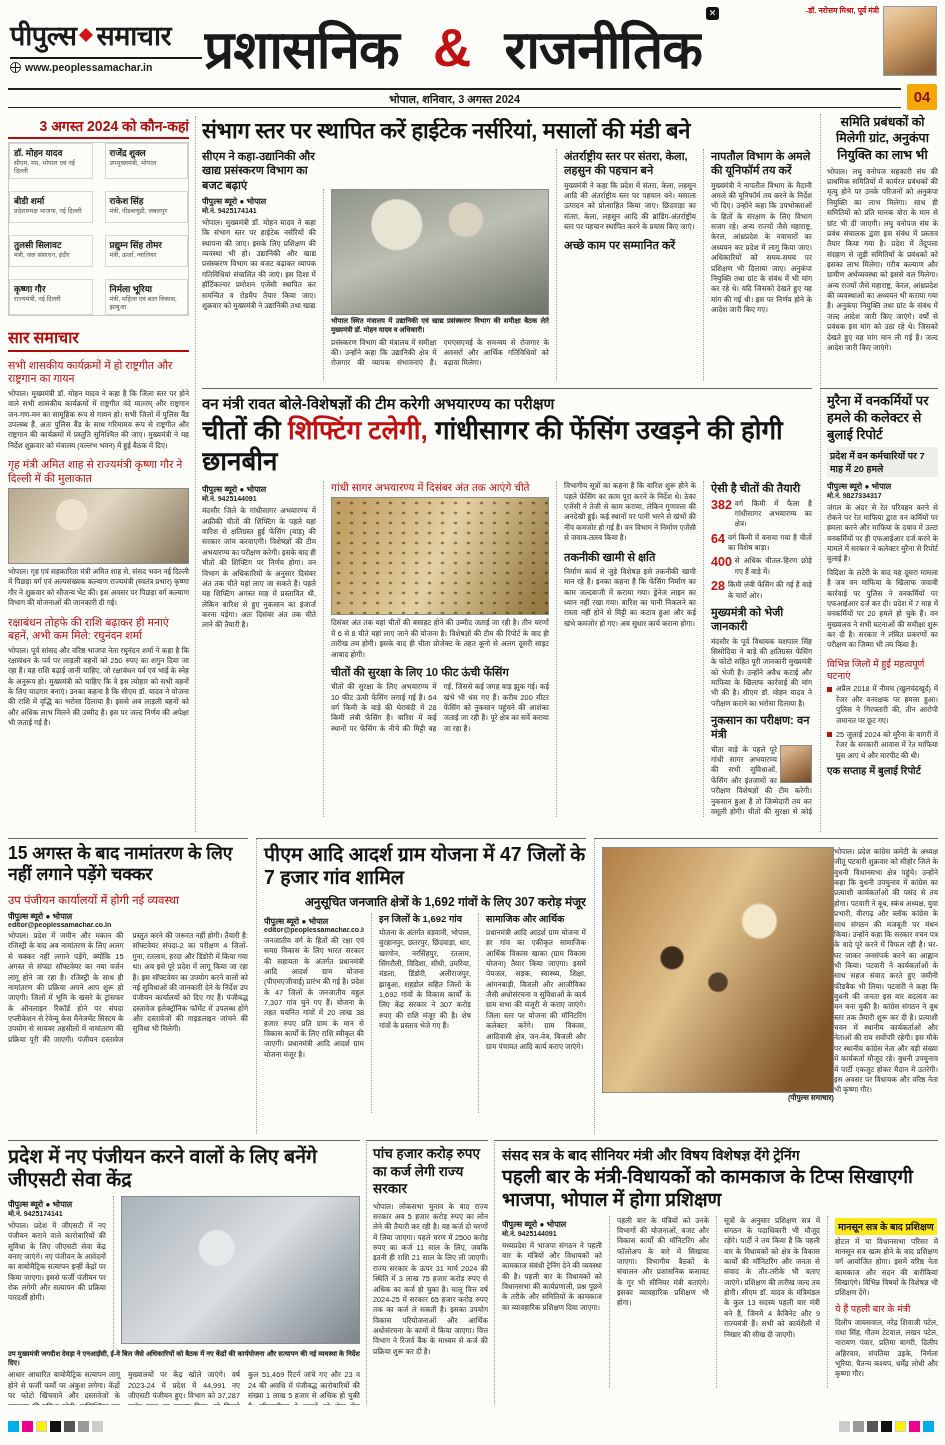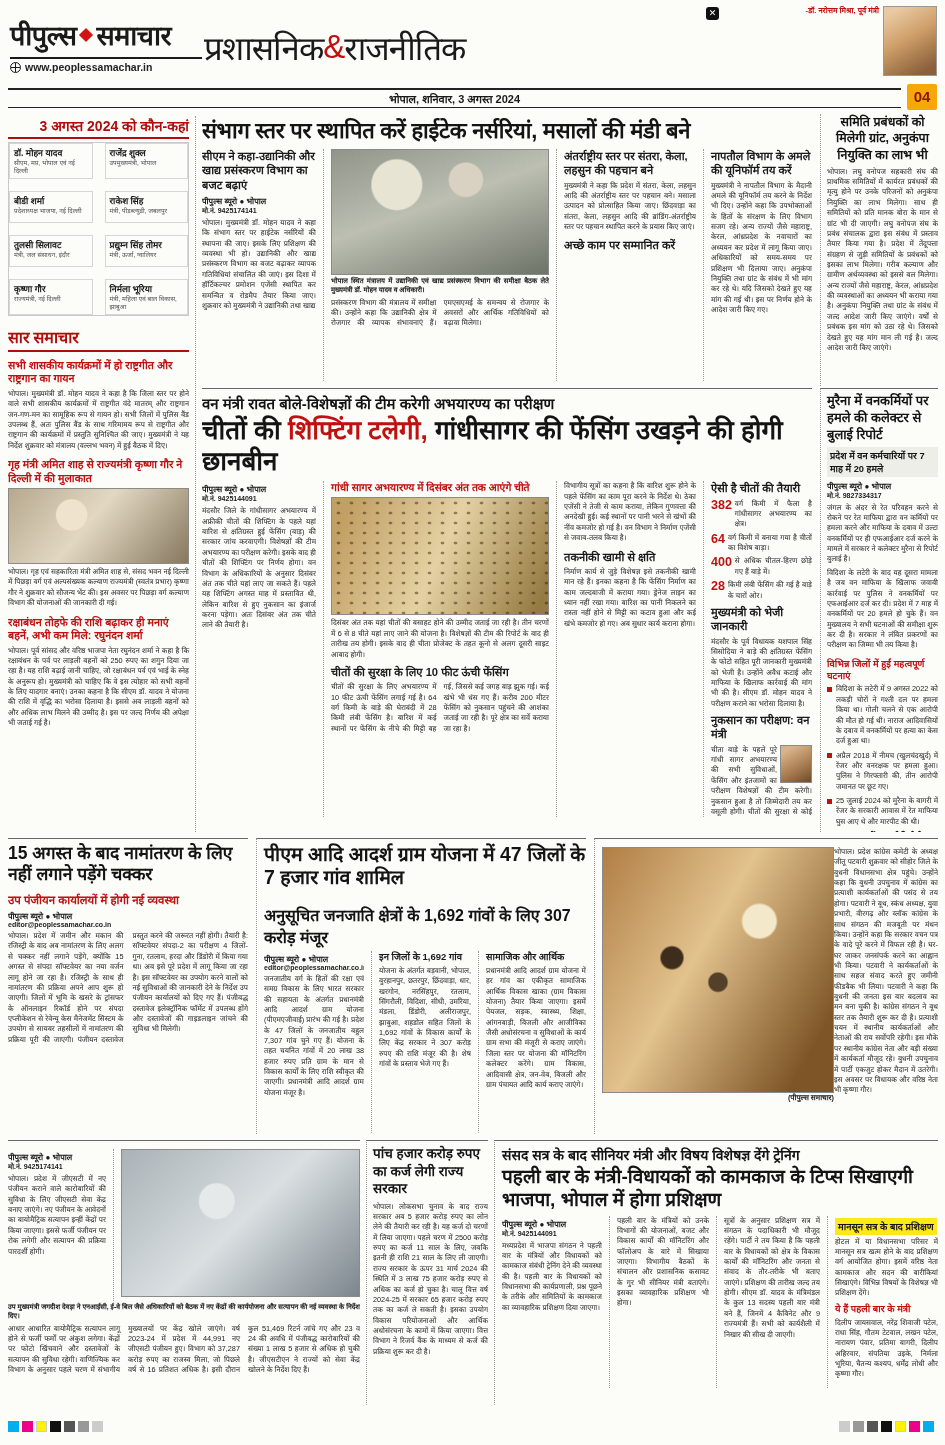--- a/index.html
+++ b/index.html
@@ -10,21 +10,21 @@
   .clip { overflow:hidden; }
   .red { color:#c01010; }
   
   .logo-title { display:flex; align-items:center; gap:5px; font-size:27px; font-weight:800; letter-spacing:-0.5px; }
   .logo-dot { width:10px; height:10px; background:#d11414; transform:rotate(45deg); display:inline-block; }
   .logo-rule { border-top:2.5px solid #1a1a1a; margin:4px 0 2px; }
   .logo-site { font-size:10.5px; font-weight:700; display:flex; align-items:center; gap:4px; color:#222; }
   .globe { width:11px; height:11px; border:1.5px solid #1a1a1a; border-radius:50%;
            background:linear-gradient(90deg,transparent 45%,#1a1a1a 45% 55%,transparent 55%),
                       linear-gradient(0deg,transparent 45%,#1a1a1a 45% 55%,transparent 55%); }
-  .masthead { display:flex; justify-content:flex-start; align-items:center; font-size:33px; font-weight:400;
+  .masthead { display:flex; justify-content:space-between; align-items:center; font-size:53px; font-weight:700;
               letter-spacing:-1px; white-space:nowrap; overflow:hidden; }
   .quote-box { font-size:7.2px; line-height:1.35; text-align:justify; }
   .x-icon { float:left; width:13px; height:13px; background:#111; border-radius:3px; color:#fff;
             font-size:9px; text-align:center; line-height:13px; margin:1px 3px 1px 0; }
   .x-icon::before { content:"✕"; }
   .q-photo { float:right; width:54px; height:70px; margin-left:4px; border:1px solid #999;
              background:linear-gradient(150deg,#e9c9a2 10%,#cfa06a 45%,#8a5f3a 90%); }
   .q-author { font-weight:800; color:#c01010; font-size:7.6px; text-align:right; clear:none; }
   .date-bar { border-top:2.5px solid #222; border-bottom:1.5px solid #222; text-align:center;
               font-size:11px; font-weight:700; line-height:19px; }
@@ -58,21 +58,21 @@
   .ev::before { content:""; position:absolute; left:0; top:2.5px; width:5px; height:5px; background:#c01010; }
   .stat { display:flex; gap:3px; margin-bottom:3px; align-items:flex-start; }
   .stat-num { color:#c01010; font-weight:800; font-size:12.5px; line-height:1; }
   .bar { display:inline-block; width:11px; height:11px; margin-right:3px; }
   .rule-top { border-top:1.5px solid #666; padding-top:4px; }
   .who-grid { display:grid; grid-template-columns:1fr 1fr; border:1px solid #c9c9c9; }
   .who-cell { border:0.5px solid #d6d6d6; padding:3px 4px; min-height:32px; }
   .who-name { font-size:8.8px; font-weight:800; }
   .who-role { font-size:6.4px; color:#555; line-height:1.25; }
   .sect-title { color:#b00d0d; font-weight:800; border-bottom:2px solid #b00d0d; padding-bottom:2px; }
-  .saar-head { color:#c01010; font-weight:700; font-size:10.8px; line-height:1.25; margin:7px 0 3px; }
+  .saar-head { color:#c01010; font-weight:400; font-size:10.8px; line-height:1.25; margin:7px 0 3px; }
   .hl { font-weight:800; color:#141414; }
 </style>
 </head>
 <body>
 
 <div class="page">
 
   <div class="abs" style="left:10px;top:16px;width:192px;">
     <div class="logo-title">
       <span>पीपुल्स</span>
@@ -159,21 +159,21 @@
 
   <div class="abs clip" style="left:202px;top:114px;width:610px;height:272px;">
     <div class="hl" style="font-size:22px;white-space:nowrap;overflow:hidden;letter-spacing:-0.3px;">संभाग स्तर पर स्थापित करें हाईटेक नर्सरियां, मसालों की मंडी बने</div>
     <div class="nrow clip" style="margin-top:5px;height:232px;">
       <div class="ncol clip" style="width:114px;">
         <div class="sub-b">सीएम ने कहा-उद्यानिकी और खाद्य प्रसंस्करण विभाग का बजट बढ़ाएं</div>
         <div class="byline">पीपुल्स ब्यूरो ● भोपाल</div>
         <div class="phone">मो.नं. 9425174141</div>
         <div class="bt">भोपाल। मुख्यमंत्री डॉ. मोहन यादव ने कहा कि संभाग स्तर पर हाईटेक नर्सरियों की स्थापना की जाए। इसके लिए प्रशिक्षण की व्यवस्था भी हो। उद्यानिकी और खाद्य प्रसंस्करण विभाग का बजट बढ़ाकर व्यापक गतिविधियां संचालित की जाएं। इस दिशा में हॉर्टिकल्चर प्रमोशन एजेंसी स्थापित कर समन्वित व रोडमैप तैयार किया जाए। शुक्रवार को मुख्यमंत्री ने उद्यानिकी तथा खाद्य</div>
       </div>
-      <div class="ncol clip" style="width:226px;">
+      <div class="ncol clip" style="width:226px;margin-top:40px;">
         <div class="ph ph-meeting" style="height:126px;"></div>
         <div class="cap">भोपाल स्थित मंत्रालय में उद्यानिकी एवं खाद्य प्रसंस्करण विभाग की समीक्षा बैठक लेते मुख्यमंत्री डॉ. मोहन यादव व अधिकारी।</div>
         <div class="bt" style="margin-top:3px;column-count:2;column-gap:7px;">प्रसंस्करण विभाग की मंत्रालय में समीक्षा की। उन्होंने कहा कि उद्यानिकी क्षेत्र में रोजगार की व्यापक संभावनाएं हैं। एमएसएमई के समन्वय से रोजगार के अवसरों और आर्थिक गतिविधियों को बढ़ावा मिलेगा।</div>
       </div>
       <div class="ncol clip" style="width:140px;">
         <div class="sub-b">अंतर्राष्ट्रीय स्तर पर संतरा, केला, लहसुन की पहचान बने</div>
         <div class="bt">मुख्यमंत्री ने कहा कि प्रदेश में संतरा, केला, लहसुन आदि की अंतर्राष्ट्रीय स्तर पर पहचान बने। मसाला उत्पादन को प्रोत्साहित किया जाए। छिंदवाड़ा का संतरा, केला, लहसुन आदि की ब्रांडिंग-अंतर्राष्ट्रीय स्तर पर पहचान स्थापित करने के प्रयास किए जाएं।</div>
         <div class="sub-b" style="margin-top:6px;">अच्छे काम पर सम्मानित करें</div>
       </div>
       <div class="ncol clip" style="width:110px;flex:1;">
@@ -240,38 +240,37 @@
   </div>
 
   <div class="abs clip rule-top" style="left:820px;top:388px;width:118px;height:444px;border-left:1px dotted #9a9a9a;padding-left:6px;">
     <div class="hl" style="font-size:13px;line-height:1.3;">मुरैना में वनकर्मियों पर हमले की कलेक्टर से बुलाई रिपोर्ट</div>
     <div class="hl" style="font-size:9.3px;background:#eeeee8;padding:2px 3px;margin:3px 0;">प्रदेश में वन कर्मचारियों पर 7 माह में 20 हमले</div>
     <div class="byline">पीपुल्स ब्यूरो ● भोपाल</div>
     <div class="phone">मो.नं. 9827334317</div>
     <div class="bt">जंगल के अंदर से रेत परिवहन करने से रोकने पर रेत माफिया द्वारा वन कर्मियों पर हमला करने और माफिया के दबाव में उल्टा वनकर्मियों पर ही एफआईआर दर्ज करने के मामले में सरकार ने कलेक्टर मुरैना से रिपोर्ट बुलाई है।</div>
     <div class="bt" style="margin-top:3px;">विदिशा के लटेरी के बाद यह दूसरा मामला है जब वन माफिया के खिलाफ जवाबी कार्रवाई पर पुलिस ने वनकर्मियों पर एफआईआर दर्ज कर दी। प्रदेश में 7 माह में वनकर्मियों पर 20 हमले हो चुके हैं। वन मुख्यालय ने सभी घटनाओं की समीक्षा शुरू कर दी है। सरकार ने लंबित प्रकरणों का परीक्षण का जिम्मा भी तय किया है।</div>
     <div class="saar-head" style="font-size:9.5px;">विभिन्न जिलों में हुईं महत्वपूर्ण घटनाएं</div>
-    <div class="ev bt">विदिशा के लटेरी में 9 अगस्त 2022 को लकड़ी चोरों ने गश्ती दल पर हमला किया था। गोली चलने से एक आरोपी की मौत हो गई थी। नाराज आदिवासियों के दबाव में वनकर्मियों पर हत्या का केस दर्ज हुआ था।</div>
     <div class="ev bt">अप्रैल 2018 में नीमच (खुलचंदखुर्द) में रेंजर और वनरक्षक पर हमला हुआ। पुलिस ने गिरफ्तारी की, तीन आरोपी जमानत पर छूट गए।</div>
     <div class="ev bt">25 जुलाई 2024 को मुरैना के बागरी में रेंजर के सरकारी आवास में रेत माफिया घुस आए थे और मारपीट की थी।</div>
     <div class="sub-b" style="font-size:10px;margin-top:4px;">एक सप्ताह में बुलाई रिपोर्ट</div>
 
   </div>
 
   <div class="abs clip rule-top" style="left:8px;top:838px;width:240px;height:296px;">
     <div class="hl" style="font-size:17.5px;line-height:1.22;">15 अगस्त के बाद नामांतरण के लिए नहीं लगाने पड़ेंगे चक्कर</div>
     <div class="saar-head" style="font-size:11.5px;">उप पंजीयन कार्यालयों में होगी नई व्यवस्था</div>
     <div class="byline">पीपुल्स ब्यूरो ● भोपाल</div>
     <div class="phone">editor@peoplessamachar.co.in</div>
     <div class="bt clip" style="column-count:2;column-gap:9px;height:188px;">भोपाल। प्रदेश में जमीन और मकान की रजिस्ट्री के बाद अब नामांतरण के लिए अलग से चक्कर नहीं लगाने पड़ेंगे, क्योंकि 15 अगस्त से संपदा सॉफ्टवेयर का नया वर्जन लागू होने जा रहा है। रजिस्ट्री के साथ ही नामांतरण की प्रक्रिया अपने आप शुरू हो जाएगी। जिलों में भूमि के खसरे के ट्रांसफर के ऑनलाइन रिकॉर्ड होने पर संपदा एप्लीकेशन से रेवेन्यू केस मैनेजमेंट सिस्टम के उपयोग से सायबर तहसीलों में नामांतरण की प्रक्रिया पूरी की जाएगी। पंजीयन दस्तावेज प्रस्तुत करने की जरूरत नहीं होगी। तैयारी है: सॉफ्टवेयर संपदा-2 का परीक्षण 4 जिलों- गुना, रतलाम, हरदा और डिंडोरी में किया गया था। अब इसे पूरे प्रदेश में लागू किया जा रहा है। इस सॉफ्टवेयर का उपयोग करने वालों को नई सुविधाओं की जानकारी देने के निर्देश उप पंजीयन कार्यालयों को दिए गए हैं। पंजीबद्ध दस्तावेज इलेक्ट्रॉनिक फॉर्मेट में उपलब्ध होंगे और दस्तावेजों की गाइडलाइन जांचने की सुविधा भी मिलेगी।</div>
   </div>
 
   <div class="abs clip rule-top" style="left:256px;top:838px;width:330px;height:296px;border-left:1px dotted #9a9a9a;padding-left:7px;">
     <div class="hl" style="font-size:19.5px;line-height:1.2;">पीएम आदि आदर्श ग्राम योजना में 47 जिलों के 7 हजार गांव शामिल</div>
-    <div class="hl" style="font-size:16px;margin-top:14px;">अनुसूचित जनजाति क्षेत्रों के 1,692 गांवों के लिए 307 करोड़ मंजूर</div>
+    <div class="hl" style="font-size:12px;margin-top:3px;text-align:right;">अनुसूचित जनजाति क्षेत्रों के 1,692 गांवों के लिए 307 करोड़ मंजूर</div>
     <div class="nrow" style="margin-top:3px;height:200px;">
       <div class="ncol clip" style="width:100px;">
         <div class="byline">पीपुल्स ब्यूरो ● भोपाल</div>
         <div class="phone">editor@peoplessamachar.co.in</div>
         <div class="bt">जनजातीय वर्ग के हितों की रक्षा एवं समग्र विकास के लिए भारत सरकार की सहायता के अंतर्गत प्रधानमंत्री आदि आदर्श ग्राम योजना (पीएमएजीवाई) प्रारंभ की गई है। प्रदेश के 47 जिलों के जनजातीय बहुल 7,307 गांव चुने गए हैं। योजना के तहत चयनित गांवों में 20 लाख 38 हजार रुपए प्रति ग्राम के मान से विकास कार्यों के लिए राशि स्वीकृत की जाएगी। प्रधानमंत्री आदि आदर्श ग्राम योजना मंजूर है।</div>
       </div>
       <div class="ncol clip" style="width:100px;">
         <div class="sub-b" style="font-size:9.5px;">इन जिलों के 1,692 गांव</div>
         <div class="bt">योजना के अंतर्गत बड़वानी, भोपाल, बुरहानपुर, छतरपुर, छिंदवाड़ा, धार, खरगोन, नरसिंहपुर, रतलाम, सिंगरौली, विदिशा, सीधी, उमरिया, मंडला, डिंडोरी, अलीराजपुर, झाबुआ, शहडोल सहित जिलों के 1,692 गांवों के विकास कार्यों के लिए केंद्र सरकार ने 307 करोड़ रुपए की राशि मंजूर की है। शेष गांवों के प्रस्ताव भेजे गए हैं।</div>
       </div>
@@ -288,20 +287,21 @@
         <div class="ph ph-crowd" style="height:246px;"></div>
         <div class="bt" style="text-align:right;font-weight:700;">(पीपुल्स समाचार)</div>
       </div>
       <div class="ncol clip" style="width:90px;flex:1;">
         <div class="bt">भोपाल। प्रदेश कांग्रेस कमेटी के अध्यक्ष जीतू पटवारी शुक्रवार को सीहोर जिले के बुधनी विधानसभा क्षेत्र पहुंचे। उन्होंने कहा कि बुधनी उपचुनाव में कांग्रेस का प्रत्याशी कार्यकर्ताओं की पसंद से तय होगा। पटवारी ने बूथ, स्कंध अध्यक्ष, युवा प्रभारी, वीरगढ़ और ब्लॉक कांग्रेस के साथ संगठन की मजबूती पर मंथन किया। उन्होंने कहा कि सरकार वचन पत्र के वादे पूरे करने में विफल रही है। घर-घर जाकर जनसंपर्क करने का आह्वान भी किया। पटवारी ने कार्यकर्ताओं के साथ सहज संवाद करते हुए जमीनी फीडबैक भी लिया। पटवारी ने कहा कि बुधनी की जनता इस बार बदलाव का मन बना चुकी है। कांग्रेस संगठन ने बूथ स्तर तक तैयारी शुरू कर दी है। प्रत्याशी चयन में स्थानीय कार्यकर्ताओं और नेताओं की राय सर्वोपरि रहेगी। इस मौके पर स्थानीय कांग्रेस नेता और बड़ी संख्या में कार्यकर्ता मौजूद रहे। बुधनी उपचुनाव में पार्टी एकजुट होकर मैदान में उतरेगी। इस अवसर पर विधायक और वरिष्ठ नेता भी कृष्णा गौर।</div>
       </div>
     </div>
   </div>
 
   <div class="abs clip rule-top" style="left:8px;top:1140px;width:352px;height:265px;">
+    <div class="hl" style="font-size:19.5px;line-height:1.2;">प्रदेश में नए पंजीयन करने वालों के लिए बनेंगे जीएसटी सेवा केंद्र</div>
     <div class="nrow" style="margin-top:4px;height:152px;">
       <div class="ncol clip" style="width:98px;">
         <div class="byline">पीपुल्स ब्यूरो ● भोपाल</div>
         <div class="phone">मो.नं. 9425174141</div>
         <div class="bt">भोपाल। प्रदेश में जीएसटी में नए पंजीयन कराने वाले कारोबारियों की सुविधा के लिए जीएसटी सेवा केंद्र बनाए जाएंगे। नए पंजीयन के आवेदनों का बायोमैट्रिक सत्यापन इन्हीं केंद्रों पर किया जाएगा। इससे फर्जी पंजीयन पर रोक लगेगी और सत्यापन की प्रक्रिया पारदर्शी होगी।</div>
       </div>
       <div class="ncol" style="width:240px;flex:1;">
         <div class="ph ph-office" style="height:148px;"></div>
       </div>
     </div>

